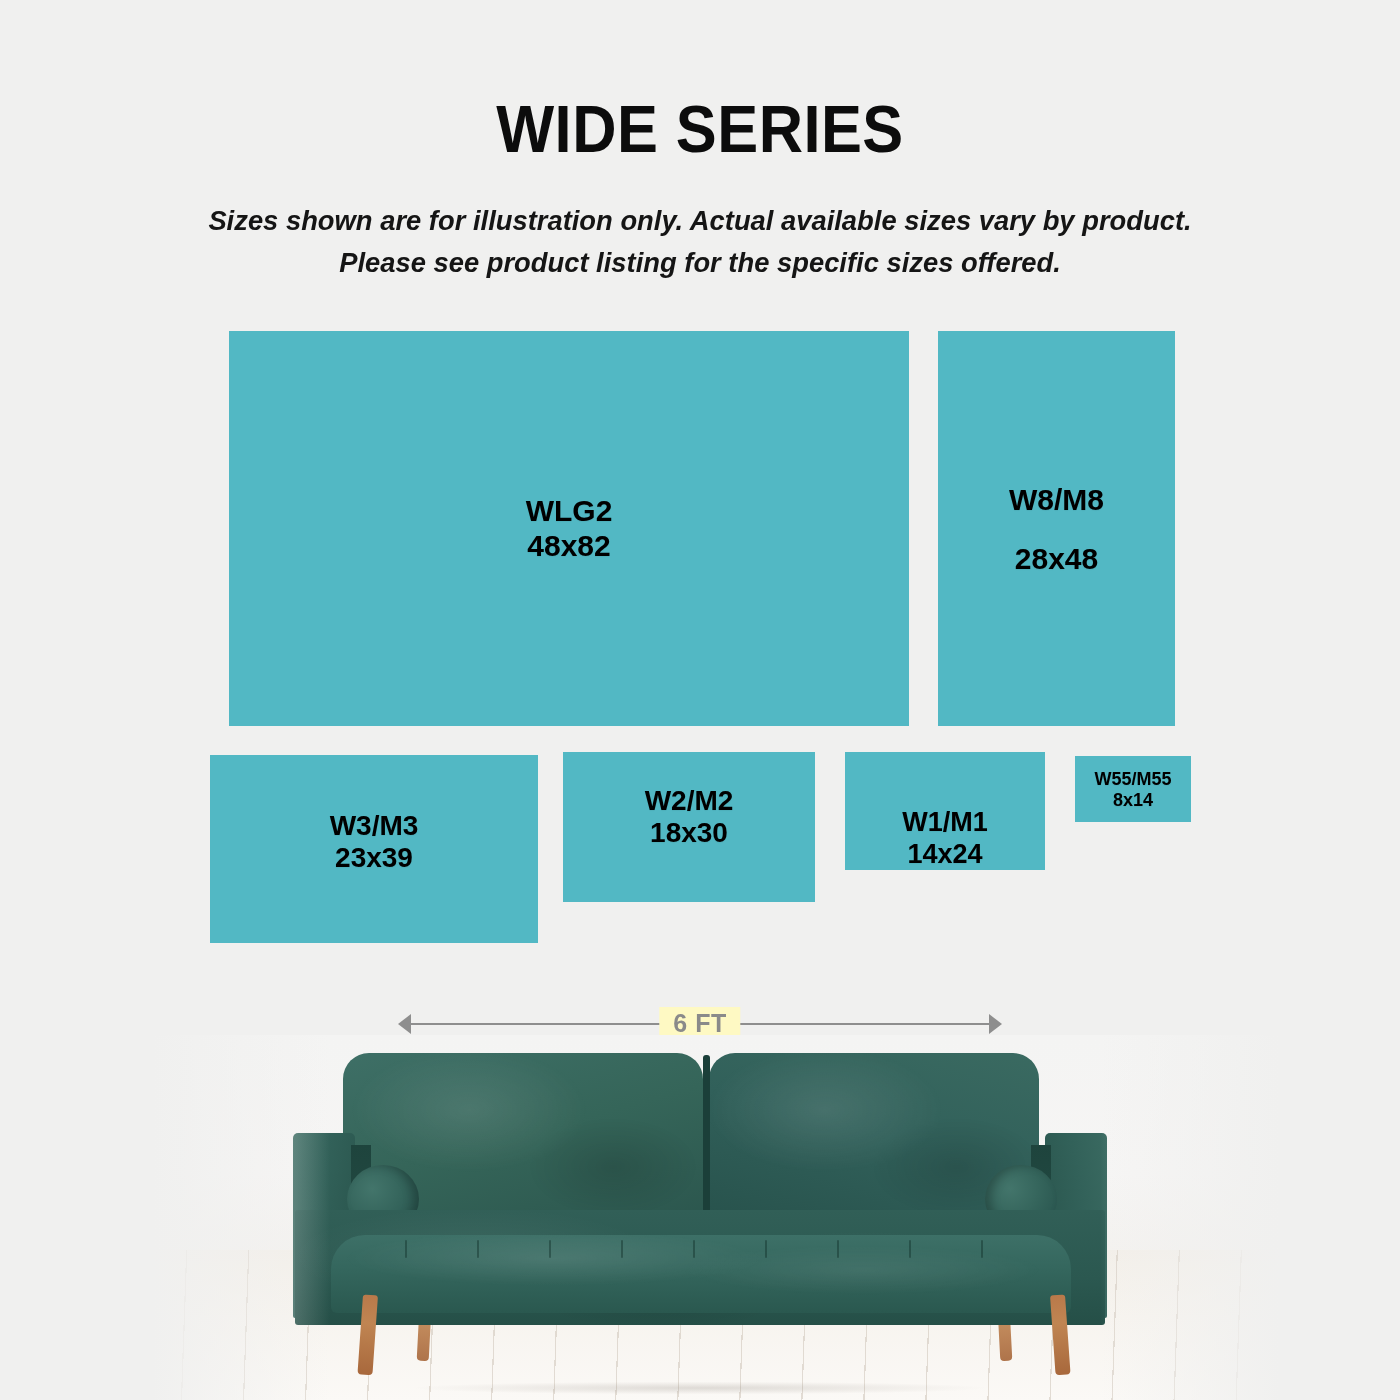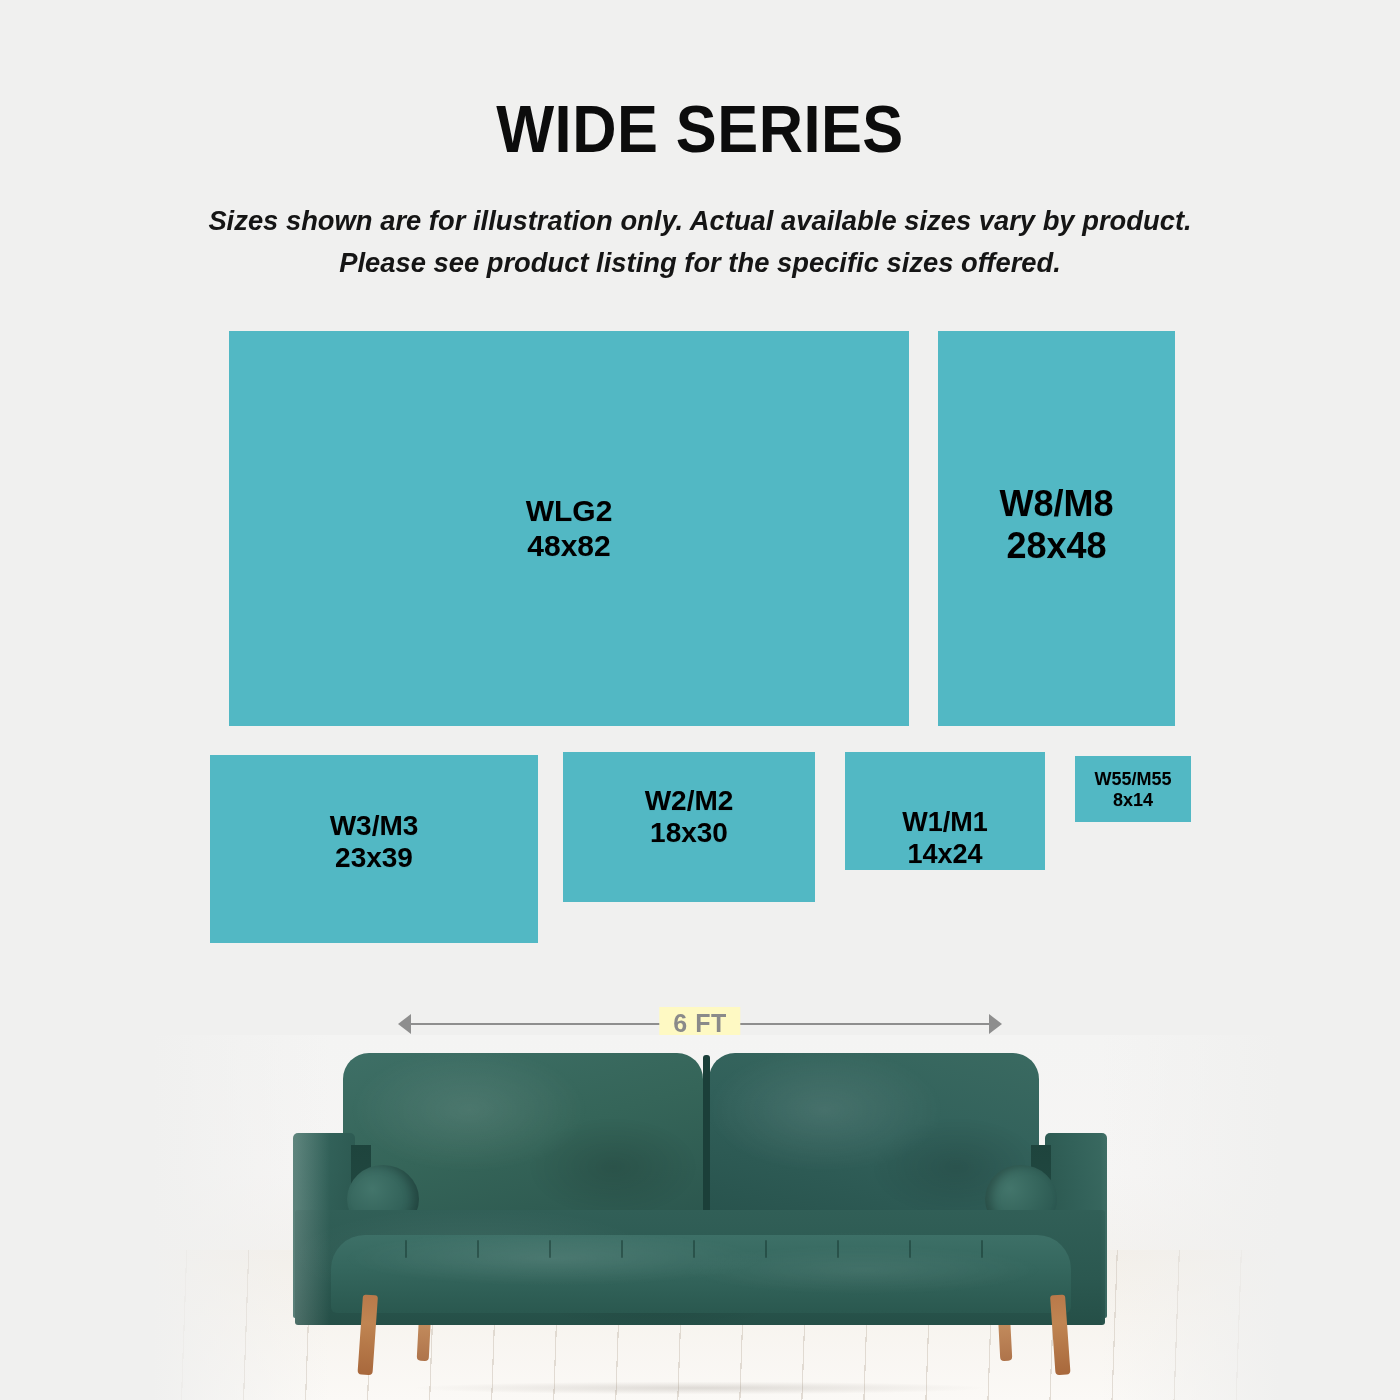--- a/index.html
+++ b/index.html
@@ -38,22 +38,22 @@
     display:flex; flex-direction:column;
     align-items:center; justify-content:center;
     color:#000000; text-align:center;
     font-weight:bold; line-height:1.16;
     text-shadow:0 1px 1px rgba(0,0,0,0.05);
   }
   .panel .code { display:block; }
   .panel .dims { display:block; }
 
   .p-wlg2  { left:229px; top:331px;  width:680px; height:395px; font-size:30px; }
-  .p-w8m8  { left:938px; top:331px;  width:237px; height:395px; font-size:36px;
-             justify-content:flex-start; padding-top:152px; }
+  .p-w8m8  { left:938px; top:331px;  width:237px; height:395px; font-size:30px;
+             justify-content:flex-start; padding-top:152px;gap:24px; }
   .p-w3m3  { left:210px; top:755px;  width:328px; height:188px; font-size:28px;
              justify-content:flex-start; padding-top:55px; }
   .p-w2m2  { left:563px; top:752px;  width:252px; height:150px; font-size:28px;
              justify-content:flex-start; padding-top:33px; }
   .p-w1m1  { left:845px; top:752px;  width:200px; height:118px; font-size:27px;
              justify-content:flex-end; padding-top:39px; }
   .p-w55   { left:1075px; top:756px; width:116px; height:66px; font-size:18px;
              justify-content:flex-start; padding-top:13px; line-height:1.18; }
 
   

